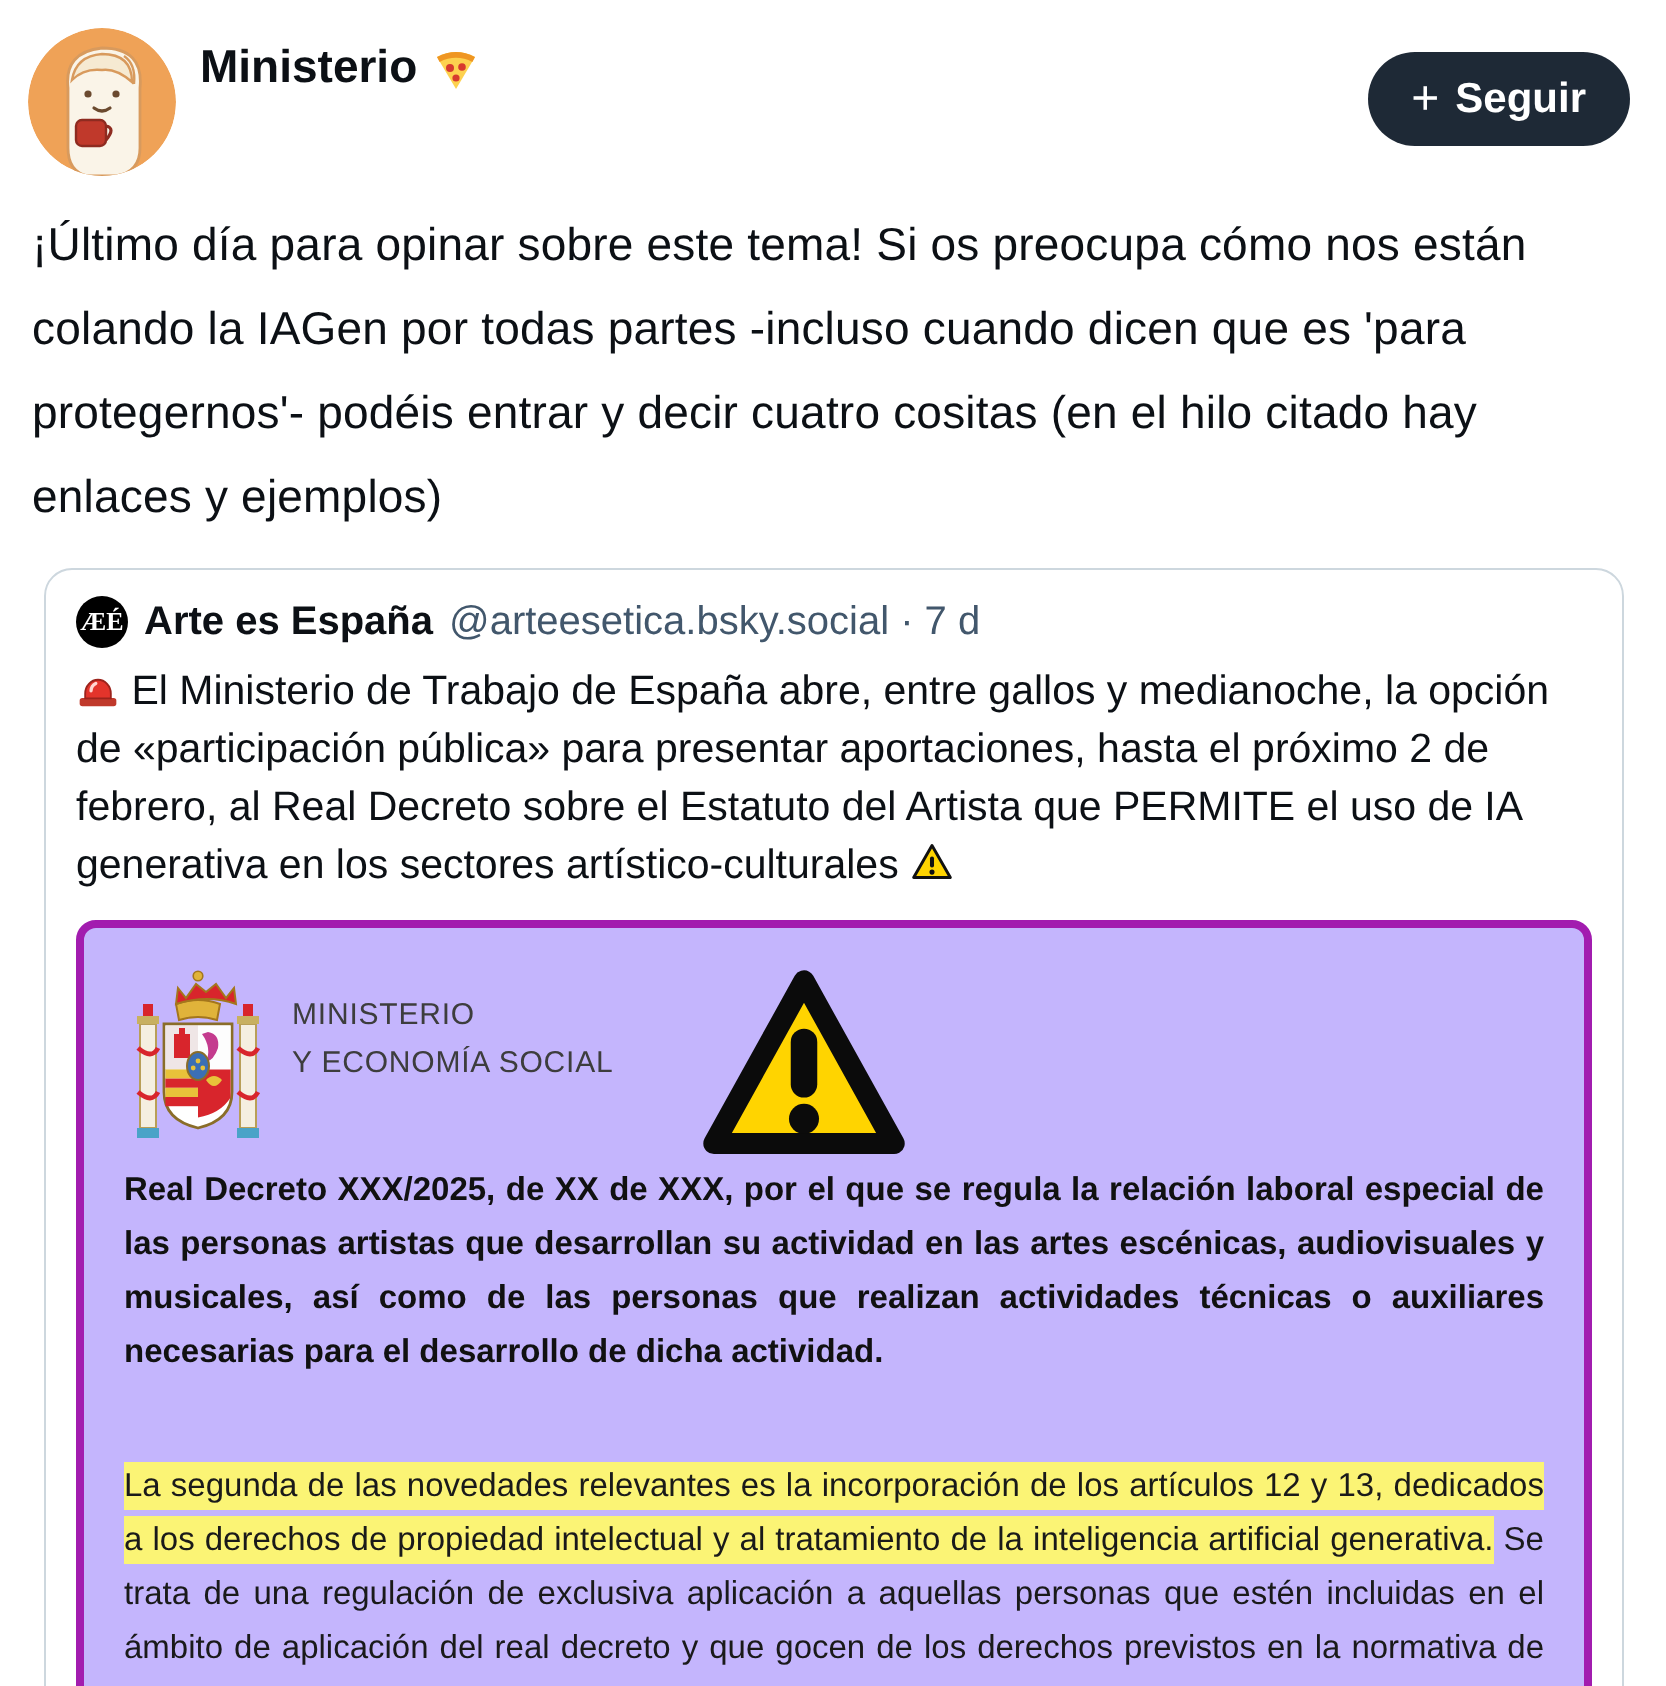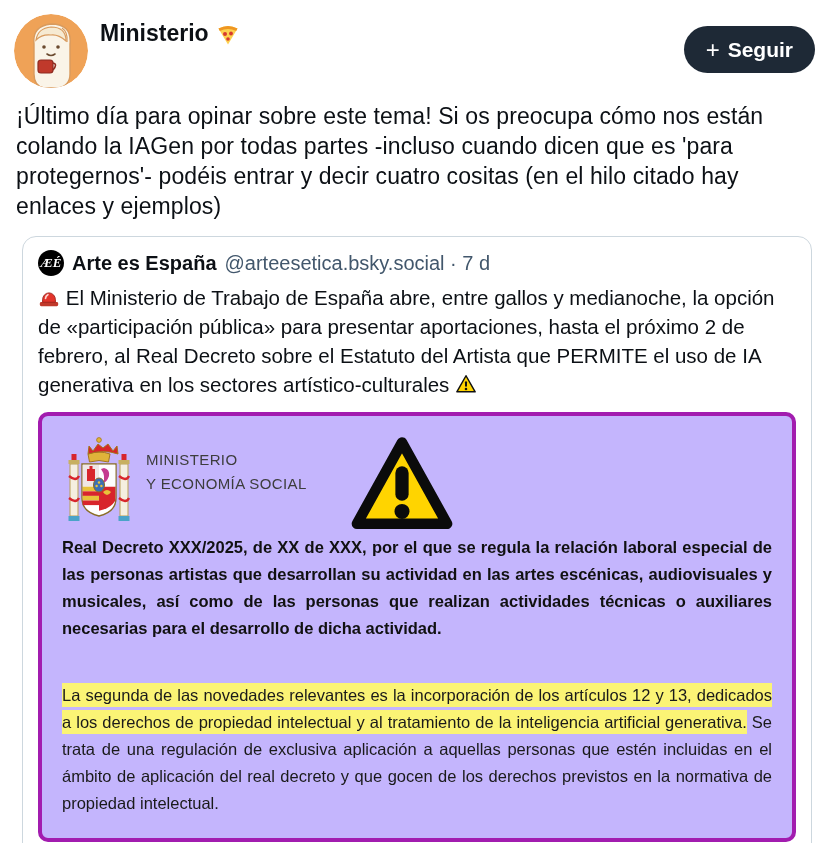--- a/index.html
+++ b/index.html
@@ -12,30 +12,30 @@
   .author-block { margin-left: 12px; padding-top: 6px; flex: 1 1 auto; min-width: 0; }
   .author-name-row { display: flex; align-items: center; gap: 7px; }
   .author-name { font-size: 23px; font-weight: 700; color: #0c1015; cursor: pointer; }
   .author-handle { font-size: 21px; color: #42576c; margin-top: 6px; cursor: pointer; }
   .follow-btn { margin-left: auto; margin-top: 12px; background: #1e2936; color: #fff; border: none;
     border-radius: 999px; height: 47px; padding: 0 22px; font-size: 21px; font-weight: 600;
     font-family: "Liberation Sans", sans-serif; display: flex; align-items: center; gap: 8px; cursor: pointer; }
   .follow-btn .plus { font-size: 24px; font-weight: 400; line-height: 1; }
 
   
-  .post-body { padding: 9px 18px 0 16px; font-size: 23px; line-height: 30px; color: #0c1015;
+  .post-body { padding: 9px 18px 0 16px; font-size: 23px; line-height: 42px; color: #0c1015;
     letter-spacing: 0.1px; }
 
   
   .quote-card { margin: 15px 21px 0 22px; border: 1px solid #cdd7de; border-radius: 14px;
     padding: 13px 15px 15px 15px; cursor: pointer; }
   .quote-header { display: flex; align-items: center; gap: 8px; }
   .quote-avatar { width: 26px; height: 26px; border-radius: 50%; background: #000; color: #fff;
     display: flex; align-items: center; justify-content: center; flex: 0 0 auto;
-    font-family: "Liberation Serif", serif; font-style: italic; font-weight: 700; font-size: 13px; }
+    font-family: "Liberation Serif", serif; font-weight: 700; font-size: 13px; }
   .quote-name { font-size: 20px; font-weight: 700; color: #0c1015; }
   .quote-meta { font-size: 20px; color: #42576c; }
   .quote-body { margin-top: 7px; font-size: 20.5px; line-height: 29px; color: #0c1015; }
   .inline-emoji { display: inline-block; width: 22px; height: 22px; vertical-align: -3px; }
 
   
   .doc-card { margin-top: 13px; border: 4px solid #a21caf; border-radius: 10px; background: #c4b5fd;
     padding: 20px 20px 0 20px; height: 430px; overflow: hidden; cursor: pointer; }
   .doc-top { display: flex; align-items: flex-start; }
   .coat { width: 62px; height: 96px; flex: 0 0 auto; margin-left: 6px; }

